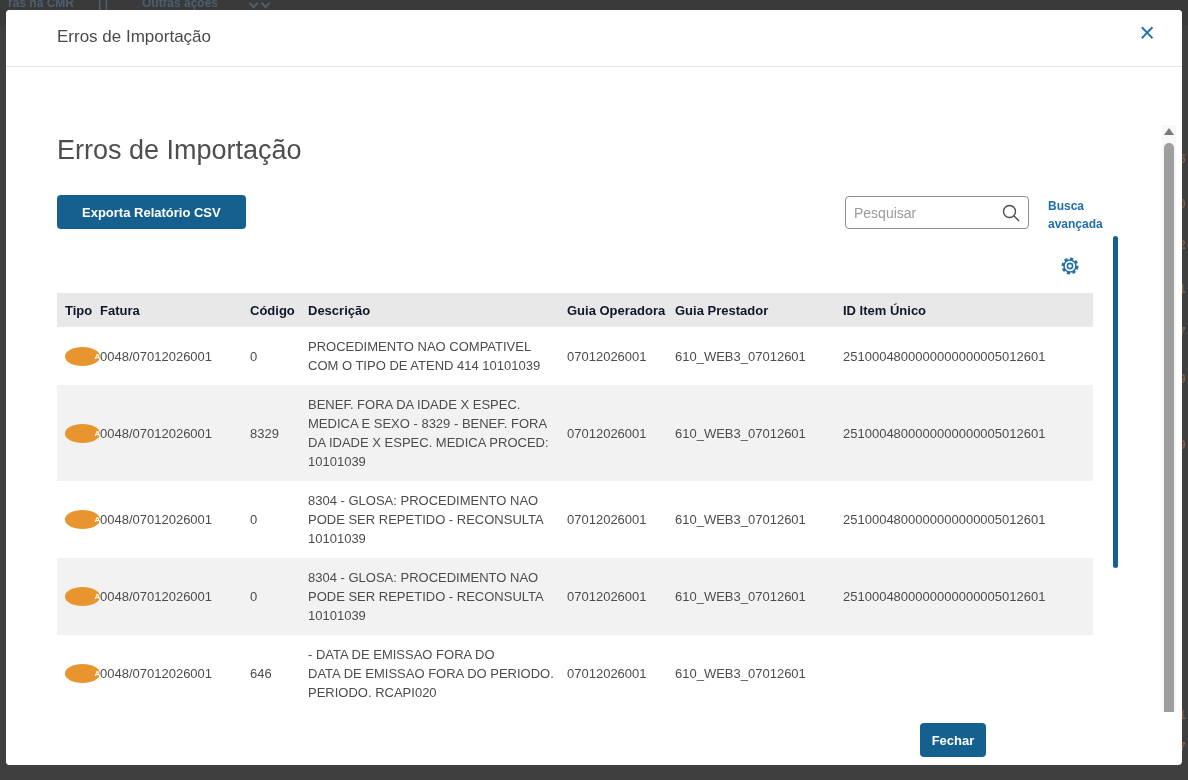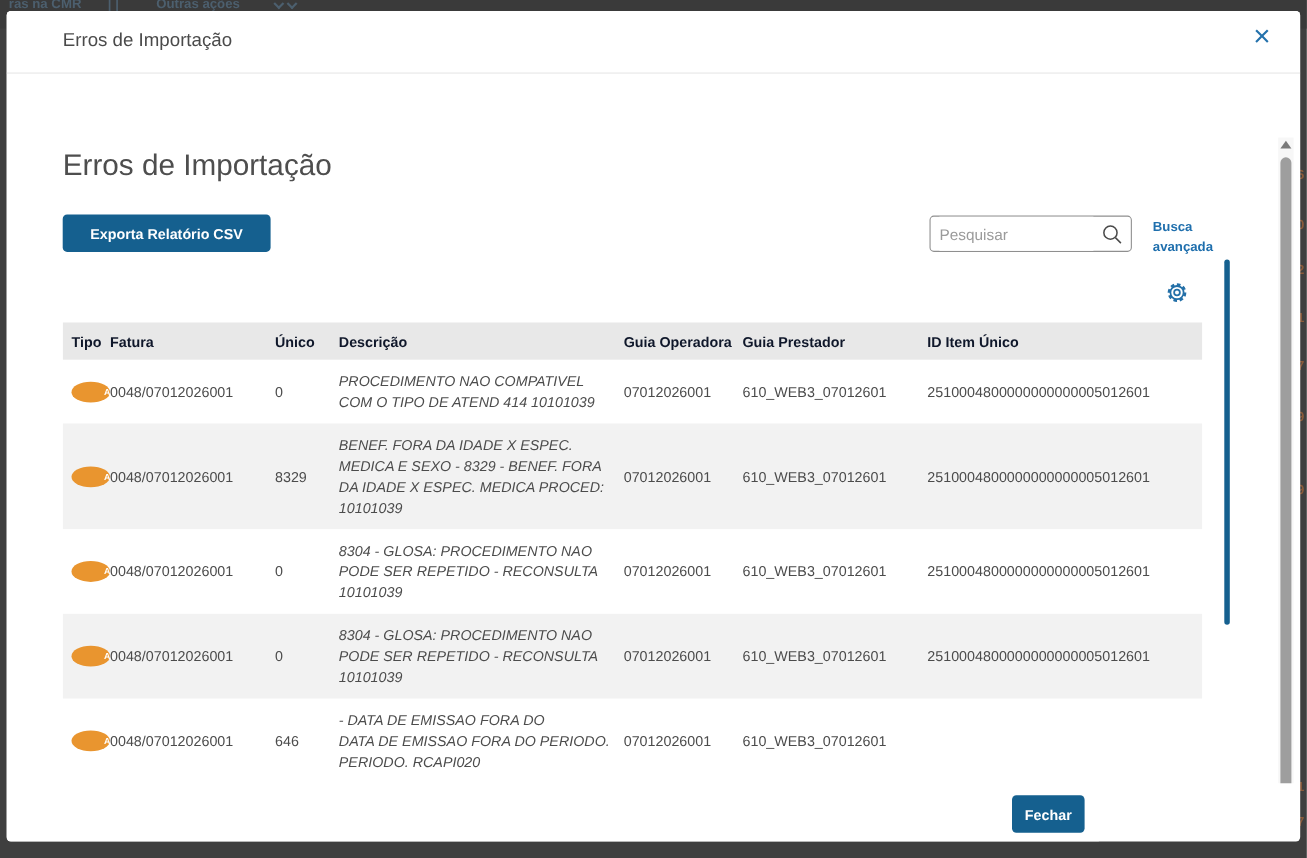--- a/index.html
+++ b/index.html
@@ -41,21 +41,21 @@
   
   .blue-thumb { position:absolute; left:1107px; top:169px; width:5px; height:332px; border-radius:3px; background:#15608f; }
 
   
   .table { position:absolute; left:51px; top:226px; width:1036px; height:476px; overflow:hidden; font-size:13px; color:#4c4c4c; }
   .trow { display:grid; grid-template-columns:43px 150px 58px 259px 108px 168px 250px; align-items:center; }
   .thead { background:#e8e8e8; height:34px; font-weight:700; color:#0f172a; }
   .thead .tcell:first-child, .trow .tcell:first-child { padding-left:8px; }
   .tcell { overflow:visible; }
   .desc-cell { padding:10px 12px 10px 0; line-height:19px; }
-  .desc-line { white-space:nowrap;font-style:italic; }
+  .desc-line { white-space:nowrap; }
   .badge { width:19px; height:19px; border-radius:50%; background:#e9952f; color:#fff; font-size:8px; font-weight:700; display:flex; align-items:center; justify-content:center; letter-spacing:0.2px;padding-left:35px; }
   .row-alt { background:#f2f2f2; }
 
   
   .sb-track { position:absolute; right:6px; top:58px; width:14px; height:644px; background:#f7f7f7; }
   .sb-arrow { position:absolute; left:2px; width:0; height:0; border-left:5px solid transparent; border-right:5px solid transparent; }
   .sb-up { top:3px; border-bottom:7px solid #7a7a7a; }
   .sb-thumb { position:absolute; left:2px; top:18px; width:10px; height:608px; background:#9e9e9e; border-radius:6px; }
 
   
@@ -118,21 +118,21 @@
         <circle cx="11" cy="11" r="2.6" fill="none" stroke="#2470a8" stroke-width="1.6"></circle>
       </svg>
     </div>
 
     <div class="blue-thumb"></div>
 
     <div class="table" id="errors-table">
       <div class="trow thead">
         <div class="tcell">Tipo</div>
         <div class="tcell">Fatura</div>
-        <div class="tcell">Único</div>
+        <div class="tcell">Código</div>
         <div class="tcell">Descrição</div>
         <div class="tcell">Guia Operadora</div>
         <div class="tcell">Guia Prestador</div>
         <div class="tcell">ID Item Único</div>
       </div>
 
     <div class="trow">
           <div class="tcell">
             <div class="badge">AV</div>
           </div>

